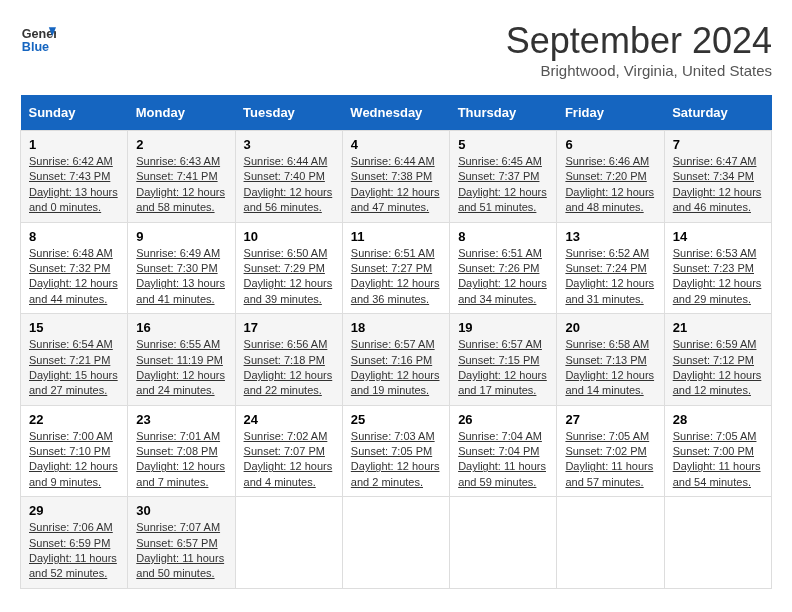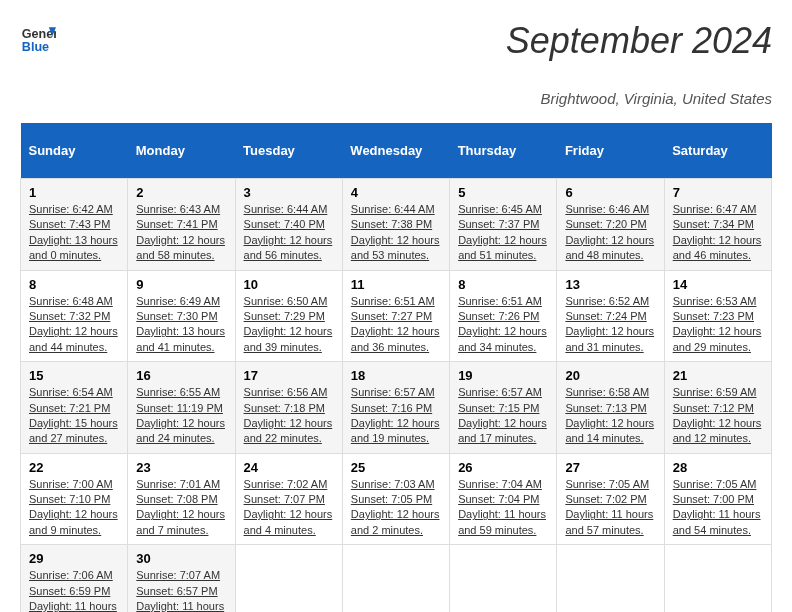--- a/index.html
+++ b/index.html
@@ -20,41 +20,39 @@
       display: flex;
       align-items: center;
       gap: 4px;
     }
     .logo-icon {
       width: 36px;
       height: 36px;
     }
     .title-block {
       text-align: right;
-      font-style: italic;
     }
     .month-title {
       font-size: 36px;
       font-weight: normal;
       color: #333;
     }
     .location {
       font-size: 15px;
       color: #555;
-      margin-top: 28px;
     }
     table {
       width: 100%;
       border-collapse: collapse;
       font-size: 11px;
     }
     thead tr th {
       background-color: #1565c0;
       color: #fff;
-      padding: 20px 8px;
+      padding: 10px 8px;
       text-align: left;
       font-size: 13px;
       font-weight: bold;
     }
     tbody tr td {
       border: 1px solid #ddd;
       padding: 6px 8px;
       vertical-align: top;
       width: 14.28%;
     }
@@ -133,21 +131,21 @@
             <span>Sunrise: 6:44 AM</span><br>
             <span>Sunset: 7:40 PM</span><br>
             <span>Daylight: 12 hours and 56 minutes.</span>
           </div>
         </td>
         <td>
           <span class="day-num">4</span>
           <div class="day-info">
             <span>Sunrise: 6:44 AM</span><br>
             <span>Sunset: 7:38 PM</span><br>
-            <span>Daylight: 12 hours and 53 minutes.</span>
+            <span>Daylight: 12 hours and 47 minutes.</span>
           </div>
         </td>
         <td>
           <span class="day-num">5</span>
           <div class="day-info">
             <span>Sunrise: 6:45 AM</span><br>
             <span>Sunset: 7:37 PM</span><br>
             <span>Daylight: 12 hours and 51 minutes.</span>
           </div>
         </td>

